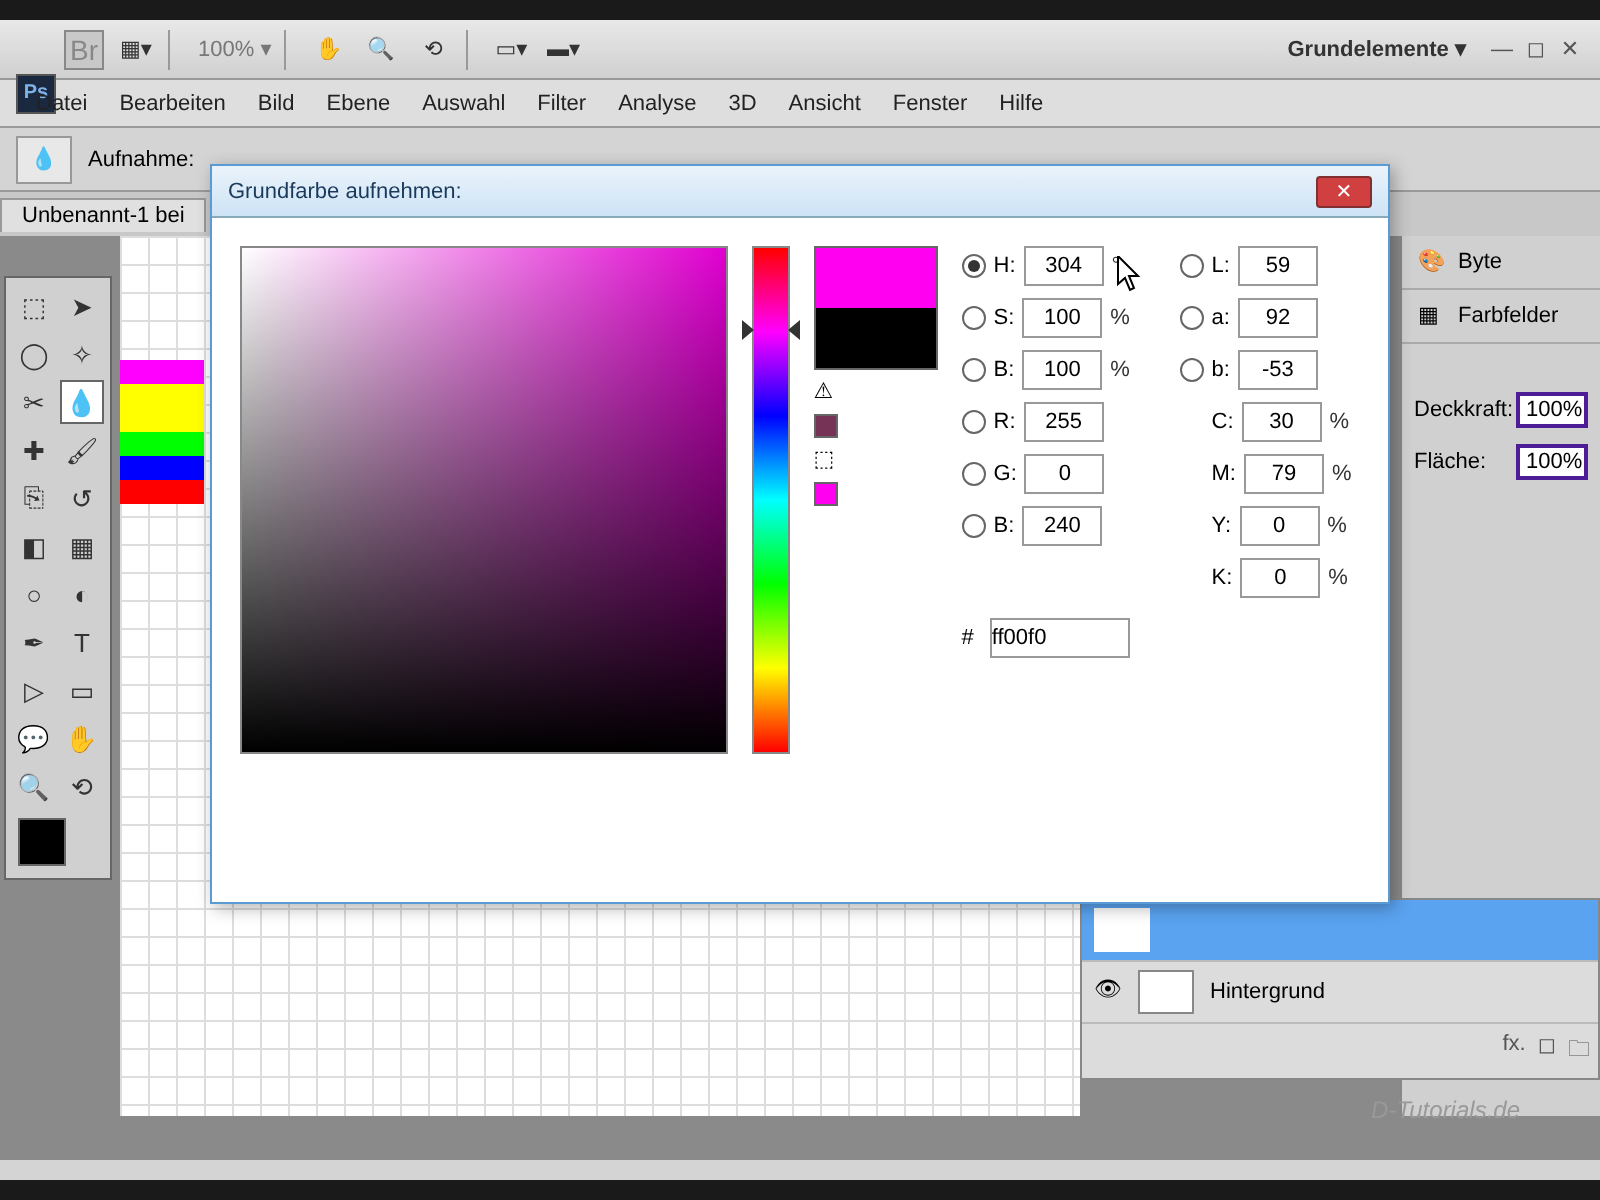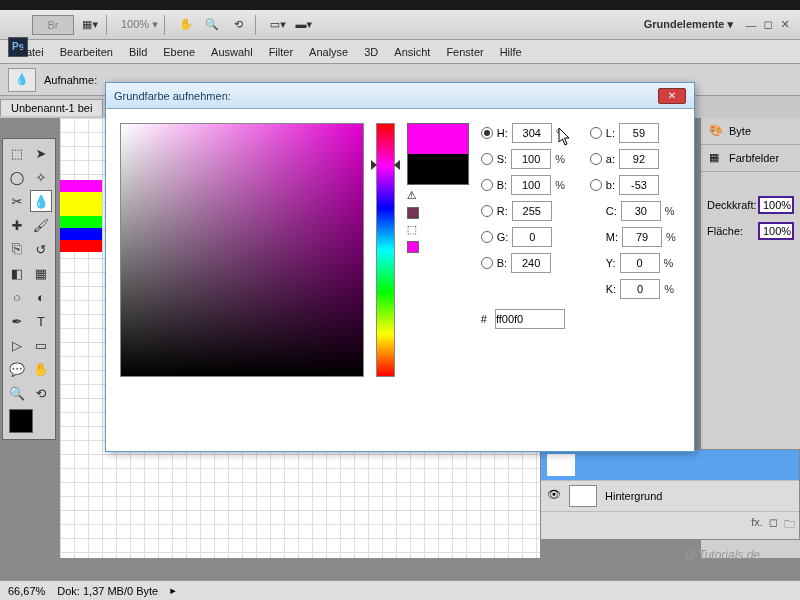--- a/index.html
+++ b/index.html
@@ -1,20 +1,20 @@
 <!DOCTYPE html>
 <html><head>
 <meta charset="utf-8">
 <style>
 * { box-sizing: border-box; margin: 0; padding: 0; font-family: "Segoe UI", Tahoma, sans-serif; font-size: 11px; }
 body { background: #1a1a1a; width: 800px; height: 600px; overflow: hidden; position: relative; }
 .app { position: absolute; top: 10px; left: 0; width: 800px; height: 580px; background: #d4d4d4; }
 .titlebar { height: 30px; background: linear-gradient(#e8e8e8,#d0d0d0); display: flex; align-items: center; padding: 0 8px; border-bottom: 1px solid #999; }
 .ps-logo { width: 20px; height: 20px; background: #1a2840; color: #7fb3e8; display: flex; align-items: center; justify-content: center; font-weight: bold; font-size: 10px; border: 1px solid #555; margin-top: 44px; }
-.br-logo { width: 42px; height: 20px; margin-left: 4px; background: #c8c8c8; color: #888; display: flex; align-items: center; justify-content: center; font-size: 11px; border: 1px solid #888; }
+.br-logo { width: 20px; height: 20px; margin-left: 4px; background: #c8c8c8; color: #888; display: flex; align-items: center; justify-content: center; font-size: 14px; border: 1px solid #888; }
 .tb-icon { width: 20px; height: 20px; margin-left: 6px; border: 1px solid transparent; display: flex; align-items: center; justify-content: center; color: #333; }
 .tb-sep { width: 1px; height: 20px; background: #999; margin: 0 6px; }
 .zoom-label { color: #777; margin-left: 8px; }
 .spacer { flex: 1; }
 .workspace-label { font-weight: bold; color: #333; margin-right: 8px; }
 .win-ctrl { width: 14px; height: 14px; margin-left: 3px; color: #555; display: flex; align-items: center; justify-content: center; }
 .menubar { height: 24px; background: #dedede; display: flex; align-items: center; padding: 0 10px; border-bottom: 1px solid #999; }
 .menu-item { padding: 0 8px; color: #222; height: 100%; display: flex; align-items: center; }
 .optbar { height: 32px; background: #d4d4d4; display: flex; align-items: center; padding: 0 8px; border-bottom: 1px solid #999; }
 .opt-tool { width: 28px; height: 24px; border: 1px solid #999; background: #e8e8e8; display: flex; align-items: center; justify-content: center; margin-right: 8px; }
@@ -186,25 +186,20 @@
       <div style="padding:4px; display:flex; justify-content:flex-end; gap:6px; color:#555;">
         <span>fx.</span>
         <span>◻</span>
         <span>🗀</span>
       </div>
     </div>
 
     <div class="watermark">D-Tutorials.de</div>
   </div>
 
-  <div class="statusbar">
-    <span>66,67%</span>
-    <span>Dok: 1,37 MB/0 Byte</span>
-    <span>▸</span>
-  </div>
 
 </div>
 
 <div class="dialog">
   <div class="dlg-title">
     <span>Grundfarbe aufnehmen:</span>
     <div class="dlg-close">✕</div>
   </div>
   <div class="dlg-body">
     <div class="color-field"></div>

